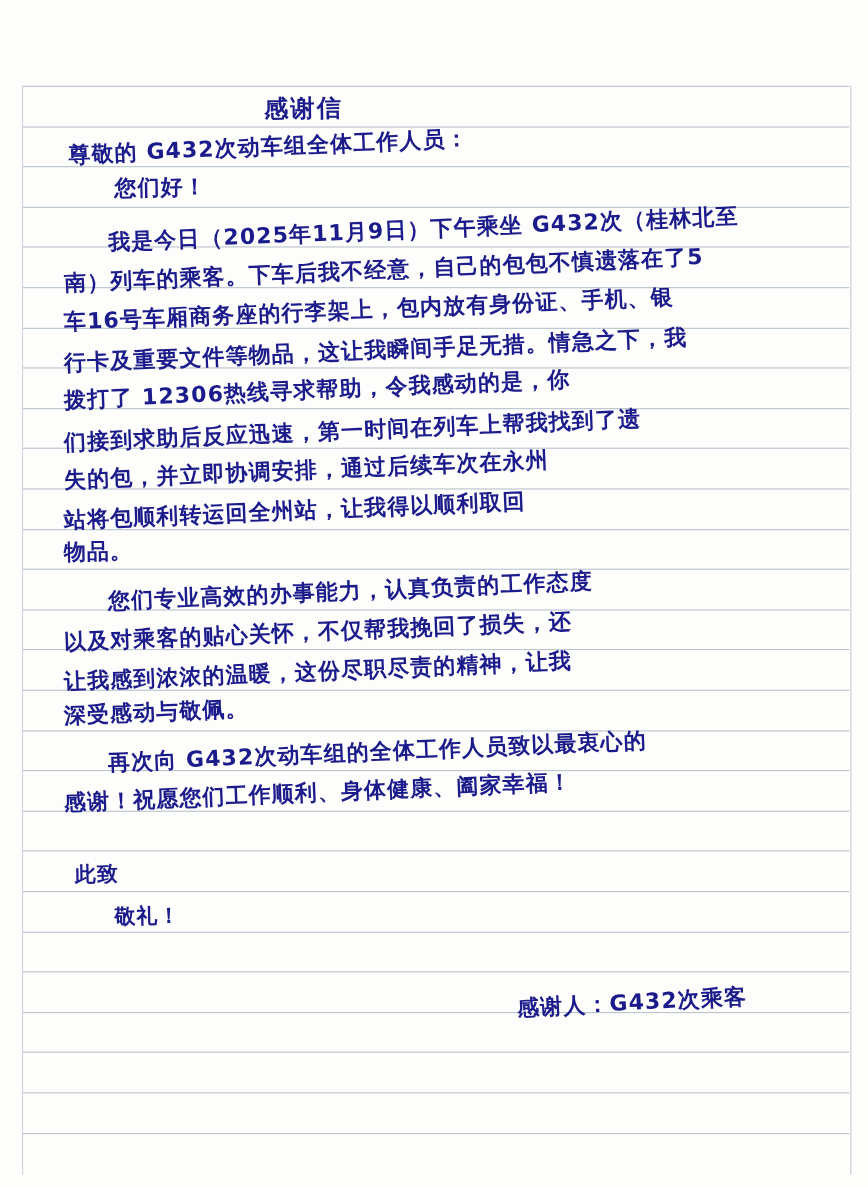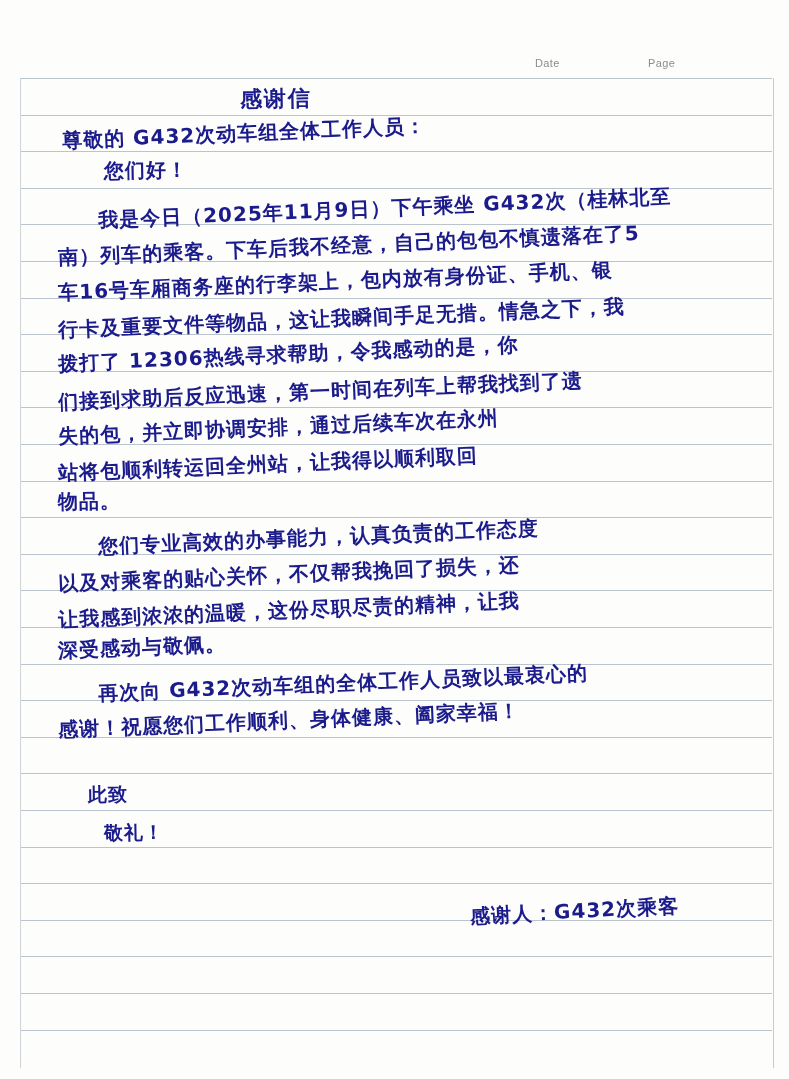--- a/index.html
+++ b/index.html
@@ -93,24 +93,20 @@
   .sign {
     font-size: 20px;
     letter-spacing: 1px;
   }
 </style>
 </head>
 <body>
 
 <div id="page" style="background: rgb(253, 253, 251);">
 
-  <div class="page-header">
-    <span class="hdr-label hdr-date">Date</span>
-    <span class="hdr-label hdr-page">Page</span>
-  </div>
 
   <div class="rules" id="rules">
       <div class="rule" style="top: 78px; background: rgb(185, 196, 204);"></div>
       <div class="rule" style="top: 115px; background: rgb(185, 196, 204);"></div>
       <div class="rule" style="top: 151px; background: rgb(185, 196, 204);"></div>
       <div class="rule" style="top: 188px; background: rgb(185, 196, 204);"></div>
       <div class="rule" style="top: 224px; background: rgb(185, 196, 204);"></div>
       <div class="rule" style="top: 261px; background: rgb(185, 196, 204);"></div>
       <div class="rule" style="top: 298px; background: rgb(185, 196, 204);"></div>
       <div class="rule" style="top: 334px; background: rgb(185, 196, 204);"></div>
@@ -152,18 +148,18 @@
   <div class="hand bodyline tilt2" style="top: 414px; left: 58px; color: rgb(27, 27, 140);">失的包，并立即协调安排，通过后续车次在永州</div>
   <div class="hand bodyline tilt2" style="top: 451px; left: 58px; color: rgb(27, 27, 140);">站将包顺利转运回全州站，让我得以顺利取回</div>
   <div class="hand bodyline tilt3" style="top: 488px; left: 58px; color: rgb(27, 27, 140);">物品。</div>
   <div class="hand bodyline tilt2" style="top: 524px; left: 98px; color: rgb(27, 27, 140);">您们专业高效的办事能力，认真负责的工作态度</div>
   <div class="hand bodyline tilt2" style="top: 561px; left: 58px; color: rgb(27, 27, 140);">以及对乘客的贴心关怀，不仅帮我挽回了损失，还</div>
   <div class="hand bodyline tilt2" style="top: 597px; left: 58px; color: rgb(27, 27, 140);">让我感到浓浓的温暖，这份尽职尽责的精神，让我</div>
   <div class="hand bodyline tilt2" style="top: 634px; left: 58px; color: rgb(27, 27, 140);">深受感动与敬佩。</div>
   <div class="hand bodyline tilt2" style="top: 670px; left: 98px; color: rgb(27, 27, 140);">再次向 G432次动车组的全体工作人员致以最衷心的</div>
   <div class="hand bodyline tilt2" style="top: 707px; left: 58px; color: rgb(27, 27, 140);">感谢！祝愿您们工作顺利、身体健康、阖家幸福！</div>
 
-  <div class="hand smallline tilt3" style="top: 782px; left: 88px; color: rgb(27, 27, 140);">此致</div>
+  <div class="hand smallline tilt3" style="top: 782px; left: 68px; color: rgb(27, 27, 140);">此致</div>
   <div class="hand smallline tilt3" style="top: 820px; left: 104px; color: rgb(27, 27, 140);">敬礼！</div>
 
   <div class="hand sign tilt4" style="top: 898px; left: 470px; color: rgb(27, 27, 140);">感谢人：G432次乘客</div>
 
 </div>
 
 </body></html>

